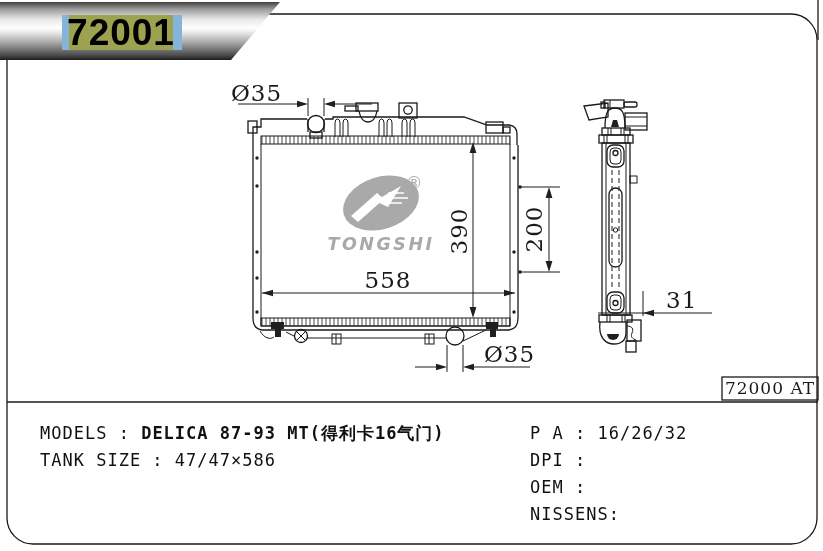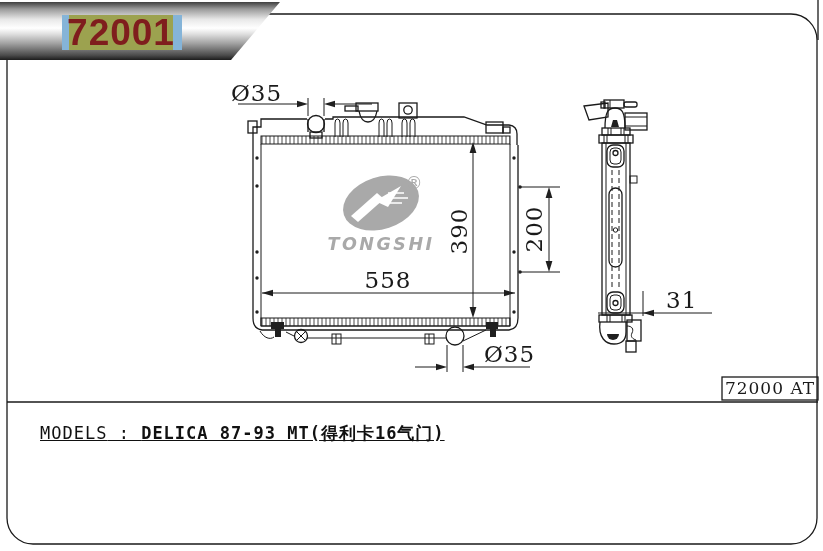--- a/index.html
+++ b/index.html
@@ -7,37 +7,37 @@
          font-family:"DejaVu Sans Mono",monospace;}
   
   .banner{position:absolute;left:0;top:2px;width:280px;height:58px;z-index:3;
     background:linear-gradient(180deg,#3f3f3f 0%,#9a9a9a 12%,#e8e8e8 30%,#ffffff 45%,
                #e0e0e0 55%,#9f9f9f 72%,#4a4a4a 92%,#1c1c1c 100%);
     clip-path:polygon(0 0,100% 0,82.5% 100%,0 100%);}
   .part-label{position:absolute;left:62px;top:13px;width:104px;height:35px;
     background:#9ca24f;border-left:7px solid #85b4d8;border-right:9px solid #85b4d8;
     display:flex;align-items:center;justify-content:center;}
   .part-label span{font-family:"Liberation Sans",sans-serif;font-weight:bold;
-    font-size:37px;line-height:35px;color:#7f1d1d;letter-spacing:1px;}
+    font-size:37px;line-height:35px;color:#000000;letter-spacing:1px;}
   
   svg#draw{position:absolute;left:0;top:0;z-index:1;}
   .ln{stroke:#1a1a1a;fill:none;stroke-width:1.3;}
   .thin{stroke:#1a1a1a;fill:none;stroke-width:1;}
   .dash{stroke:#1a1a1a;fill:none;stroke-width:1;stroke-dasharray:5 3;}
   .blk{fill:#1f1f1f;stroke:none;}
   .dim{font-family:"DejaVu Serif",serif;font-size:23px;fill:#1a1a1a;letter-spacing:1px;}
   .ref{font-family:"DejaVu Serif",serif;font-size:17px;fill:#1a1a1a;letter-spacing:1px;}
   .logo-g{fill:#a9a9a9;}
   .logo-txt{font-family:"DejaVu Sans",sans-serif;font-weight:bold;font-style:italic;
     font-size:17.5px;letter-spacing:2.5px;fill:#a9a9a9;}
   .logo-reg{font-family:"DejaVu Sans",sans-serif;font-size:17px;fill:#a9a9a9;}
   
   .spec-col{position:absolute;z-index:2;top:420px;font-size:17px;letter-spacing:1px;
     color:#111;}
-  .spec-col .row{height:27px;line-height:27px;white-space:pre;text-decoration:underline;}
+  .spec-col .row{height:27px;line-height:27px;white-space:pre;}
   .spec-col .v-bold{font-weight:bold;}
   #spec-left{left:40px;}
   #spec-right{left:530px;}
 </style>
 </head>
 <body>
 
 <div id="stage">
 
   <svg id="draw" width="823" height="551" viewBox="0 0 823 551">
@@ -216,16 +216,23 @@
   </svg>
 
   <div class="banner">
     <div class="part-label">
       <span>72001</span>
     </div>
   </div>
 
   <div id="spec-left" class="spec-col">
     <div class="row"><span>MODELS</span><span> : </span><span class="v-bold">DELICA 87-93 MT(得利卡16气门)</span></div>
+    <div class="row"><span>TANK SIZE</span><span> : </span><span>47/47×586</span></div>
   </div>
 
+  <div id="spec-right" class="spec-col">
+    <div class="row"><span>P A</span><span> : </span><span>16/26/32</span></div>
+    <div class="row"><span>DPI</span><span> : </span><span></span></div>
+    <div class="row"><span>OEM</span><span> : </span><span></span></div>
+    <div class="row"><span>NISSENS</span><span>:</span><span></span></div>
+  </div>
 
 </div>
 
 </body></html>

